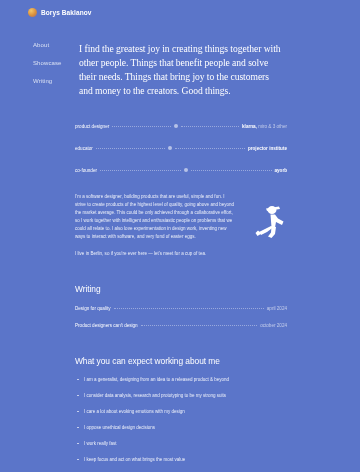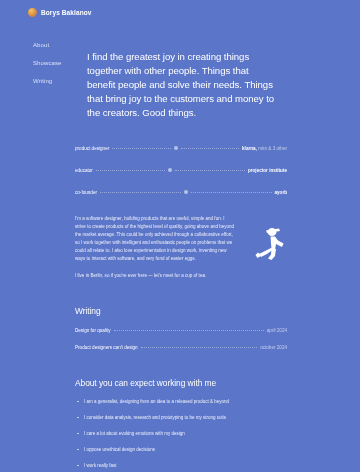--- a/index.html
+++ b/index.html
@@ -75,21 +75,22 @@
     left: 75px;
     width: 212px;
   }
 
   .hero {
     font-size: 9.6px;
     line-height: 14px;
     font-weight: 400;
     color: #ffffff;
     letter-spacing: -0.05px;
-    margin: 12px;
+    margin: 4px;
+    font-family: Liberation Serif, serif;
   }
 
   
   .roles {
     margin-top: 24px;
   }
   .role-row {
     display: flex;
     align-items: baseline;
     font-size: 4.6px;
@@ -277,21 +278,21 @@
       </div>
 
       <div class="writing-row">
         <span class="writing-title">Product designers can't design</span>
         <span class="leader"></span>
         <span class="writing-date">october 2024</span>
       </div>
     </section>
 
     <section class="section">
-      <h2 class="section-title">About you can expect working with me</h2>
+      <h2 class="section-title">What you can expect working about me</h2>
       <ul class="expect-list">
         <li>I am a generalist, designing from an idea to a released product &amp; beyond</li>
         <li>I consider data analysis, research and prototyping to be my strong suits</li>
         <li>I care a lot about evoking emotions with my design</li>
         <li>I oppose unethical design decisions</li>
         <li>I work really fast</li>
         <li>I keep focus and act on what brings the most value</li>
 
       </ul>
     </section>

